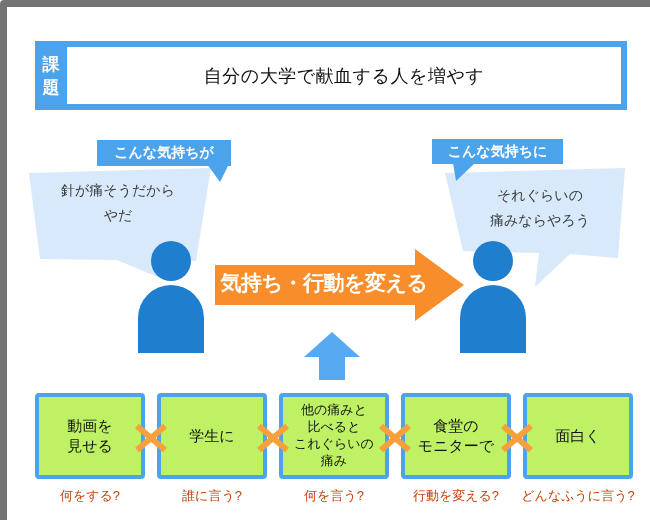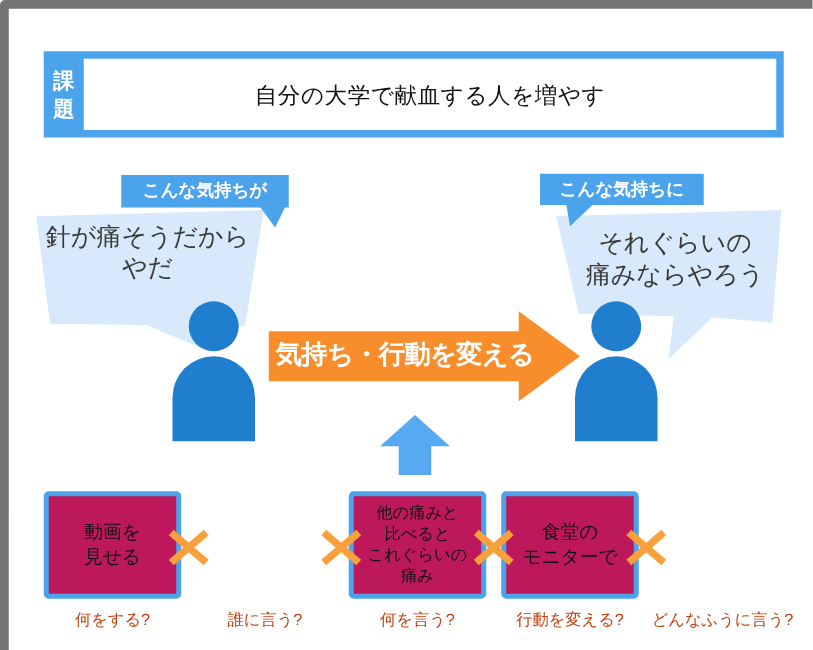--- a/index.html
+++ b/index.html
@@ -21,29 +21,29 @@
     word-break:break-all;}
   .title-box{left:60px;top:40px;width:554px;height:57px;background:#ffffff;z-index:3;
     display:flex;align-items:center;justify-content:center;}
   .title-text{font-size:18px;color:#111111;letter-spacing:.5px;}
   
   .tag{z-index:3;background:#4BA3EC;color:#ffffff;font-weight:bold;font-size:14px;
     display:flex;align-items:center;justify-content:center;}
   .tag-before{left:90px;top:133px;width:134px;height:26px;}
   .tag-after{left:425px;top:132px;width:131px;height:25px;}
   
-  .speech{z-index:3;font-size:20px;line-height:25px;color:#3a3a3a;text-align:center;}
+  .speech{z-index:3;font-size:14px;line-height:25px;color:#3a3a3a;text-align:center;}
   .speech-before{left:26px;top:171px;width:170px;}
   .speech-after{left:448px;top:176px;width:170px;}
   
   .arrow-label{left:210px;top:256px;width:214px;height:40px;z-index:3;
     display:flex;align-items:center;justify-content:center;
     color:#ffffff;font-weight:bold;font-size:21px;letter-spacing:-.5px;}
   
-  .plan-box{top:386px;width:102px;height:78px;z-index:1;background:#be185d;
+  .plan-box{top:386px;width:102px;height:78px;z-index:1;background:#bef264;
     border:4px solid #4BA3EC;border-radius:4px;
     display:flex;align-items:center;justify-content:center;text-align:center;
     font-size:15px;line-height:1.35;color:#111111;}
   .plan-box.small{font-size:13px;line-height:1.3;}
   .caption{top:480px;width:140px;height:20px;z-index:1;
     color:#c2410c;font-size:13px;text-align:center;}
 </style>
 </head>
 <body>
 
@@ -102,26 +102,28 @@
 
   <div class="abs speech speech-before pre">針が痛そうだから
 やだ</div>
   <div class="abs speech speech-after pre">それぐらいの
 痛みならやろう</div>
 
   <div class="abs arrow-label">気持ち・行動を変える</div>
 
   <div class="abs plan-box pre" style="left:28px;">動画を
 見せる</div>
+  <div class="abs plan-box pre" style="left:150px;">学生に</div>
   <div class="abs plan-box pre small" style="left:272px;">他の痛みと
 比べると
 これぐらいの
 痛み</div>
   <div class="abs plan-box pre" style="left:394px;">食堂の
 モニターで</div>
+  <div class="abs plan-box pre" style="left:516px;">面白く</div>
 
   <div class="abs caption" style="left:13px;">何をする?</div>
   <div class="abs caption" style="left:135px;">誰に言う?</div>
   <div class="abs caption" style="left:257px;">何を言う?</div>
   <div class="abs caption" style="left:379px;">行動を変える?</div>
   <div class="abs caption" style="left:501px;">どんなふうに言う?</div>
 
 </div>
 
 </body></html>

